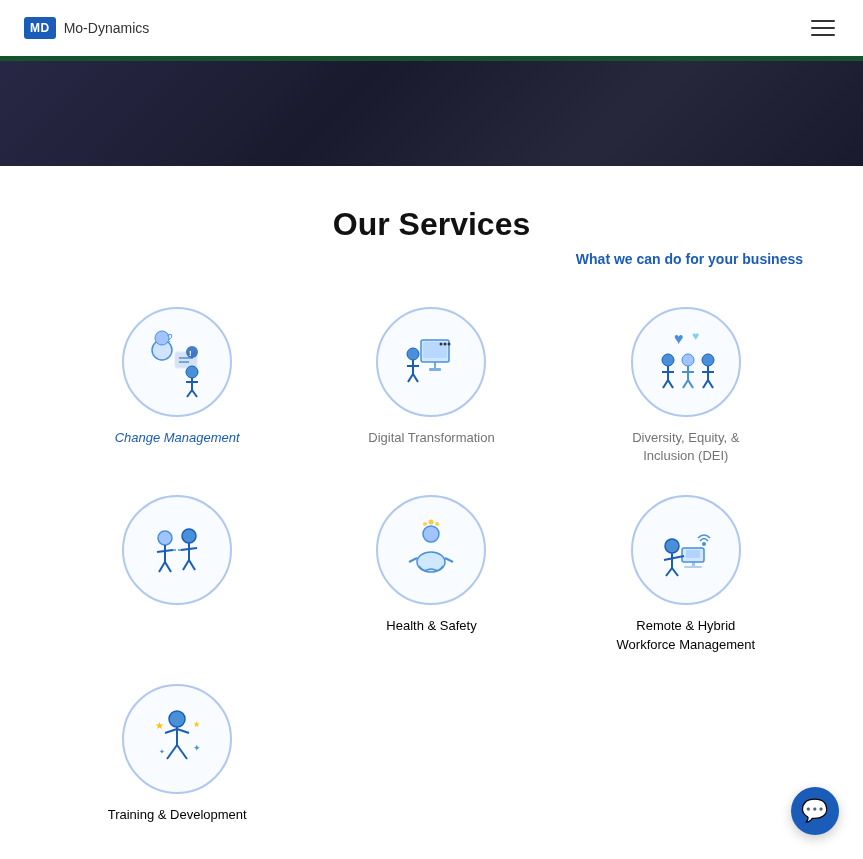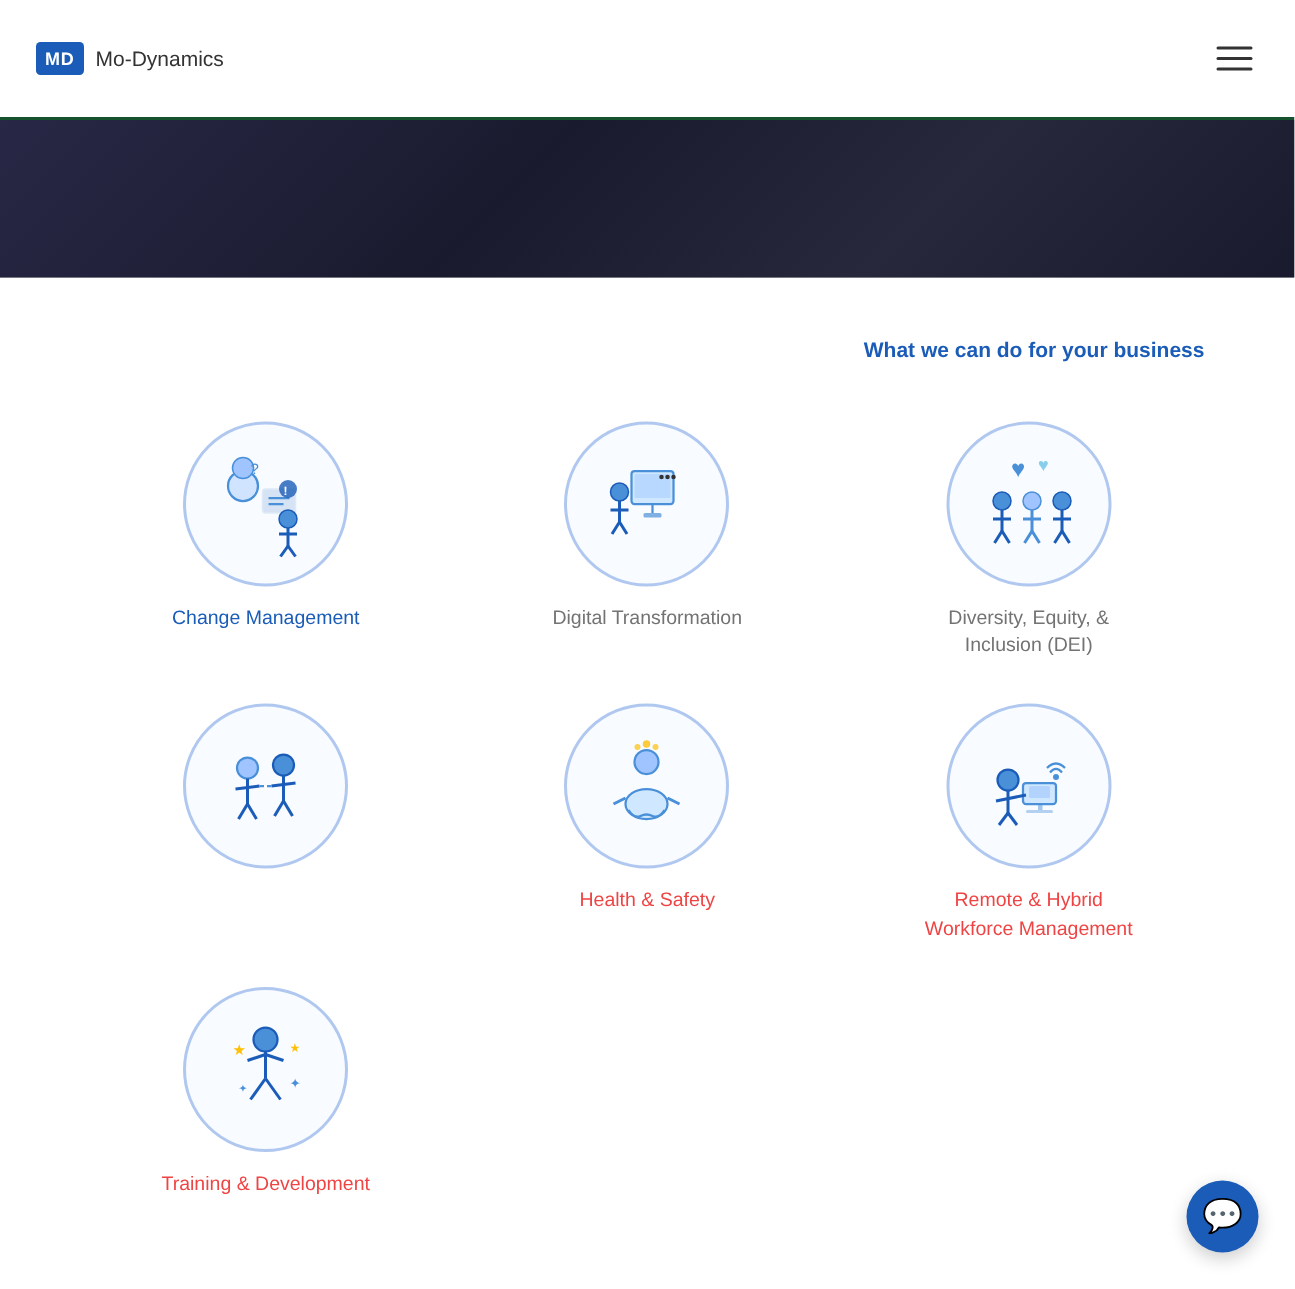--- a/index.html
+++ b/index.html
@@ -3,23 +3,23 @@
   <meta charset="utf-8">
   <style>
     * { box-sizing: border-box; margin: 0; padding: 0; }
     body { font-family: Arial, sans-serif; background: #fff; width: 863px; }
 
     
     .header {
       display: flex;
       align-items: center;
       justify-content: space-between;
-      padding: 27px 24px;
+      padding: 16px 24px;
       background: #fff;
-      border-bottom: 2px solid #14532d;
+      border-bottom: 5px solid #14532d;
       position: sticky;
       top: 0;
       z-index: 10;
     }
     .logo-container {
       display: flex;
       align-items: center;
       gap: 8px;
     }
     .logo-box {
@@ -112,22 +112,22 @@
       background: #f8fbff;
       overflow: hidden;
       flex-shrink: 0;
     }
     .service-label {
       font-size: 13px;
       color: #737373;
       line-height: 1.4;
       max-width: 160px;
     }
-    .service-label.blue { color: #1a5cb8; }
-    .service-label.orange { color: #ef4444; }
+    .service-label.blue { color: #1a5cb8; font-style: italic; }
+    .service-label.orange { color: #000000; }
 
     
     .icon-svg {
       width: 80px;
       height: 80px;
     }
 
     
     .chat-button {
       position: fixed;
@@ -157,20 +157,21 @@
   <div class="hamburger" aria-label="Menu">
     <span></span>
     <span></span>
     <span></span>
   </div>
 </header>
 
 <div class="hero-banner"></div>
 
 <main class="main-content">
+  <h2 class="section-title">Our Services</h2>
   <p class="section-subtitle">What we can do for your business</p>
 
   <div class="services-grid">
 
     <div class="service-item">
       <div class="service-icon-circle">
         <svg class="icon-svg" viewBox="0 0 80 80">
           <circle cx="25" cy="28" r="10" fill="#d0e4ff" stroke="#4a90d9" stroke-width="1.5"></circle>
           <circle cx="25" cy="16" r="7" fill="#a0c4ff" stroke="#4a90d9" stroke-width="1"></circle>
           <text x="30" y="20" font-size="10" fill="#4a90d9">?</text>

